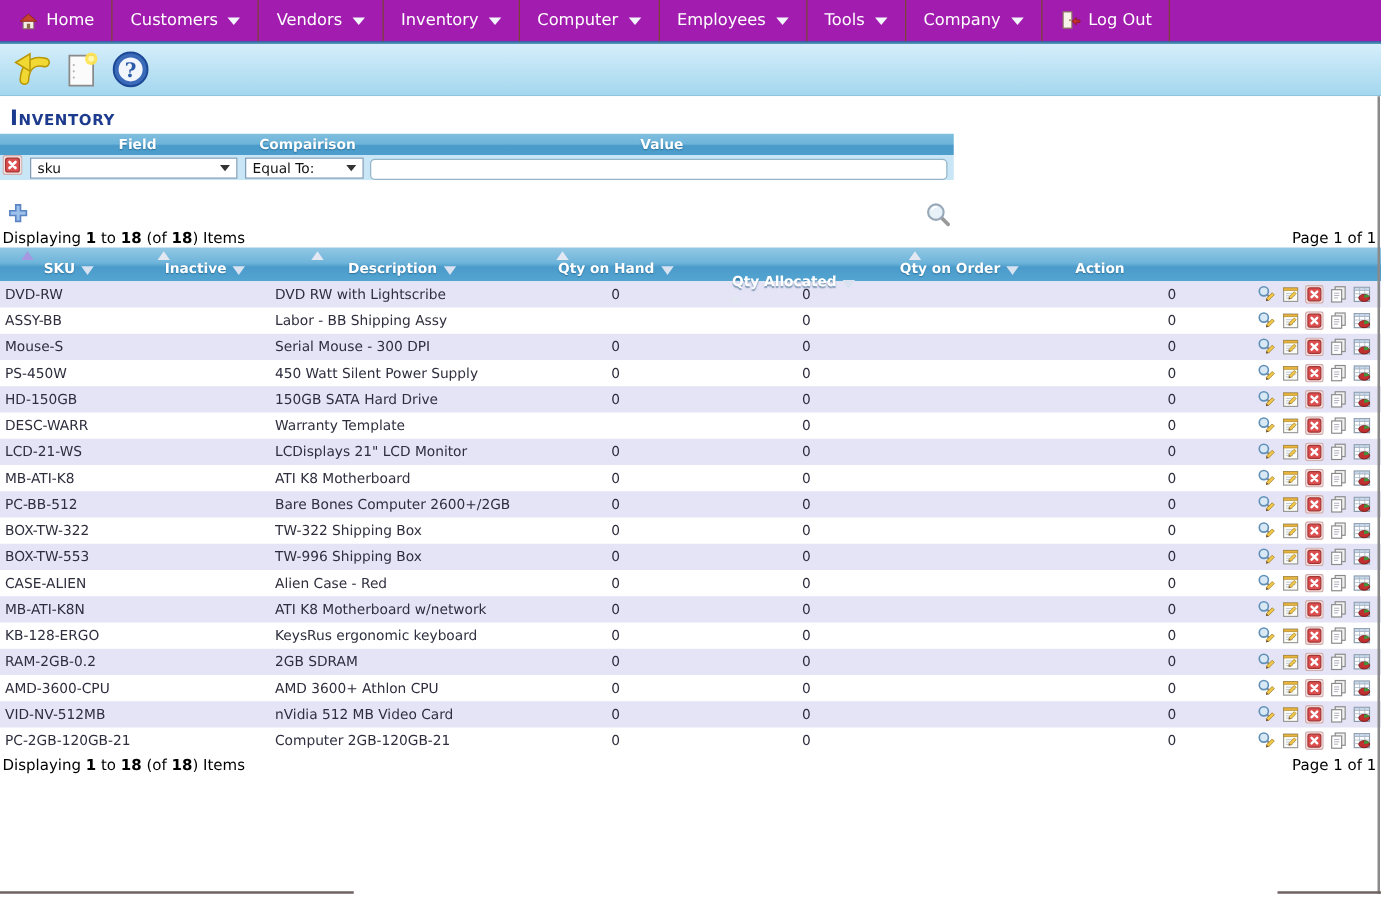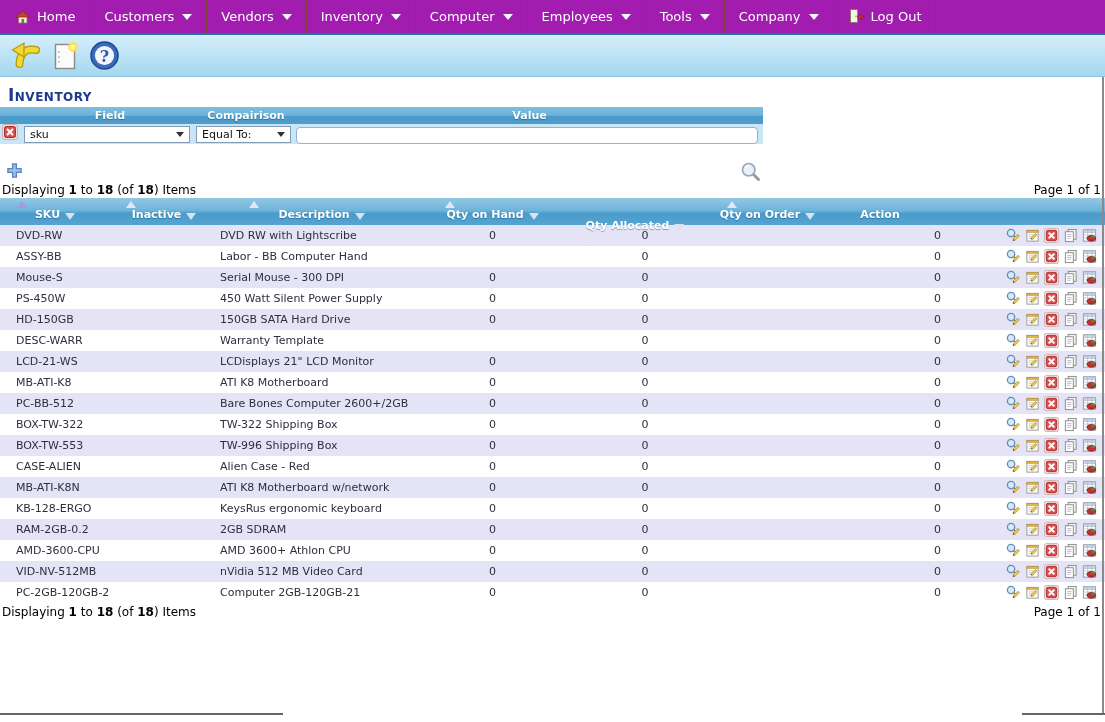--- a/index.html
+++ b/index.html
@@ -68,21 +68,21 @@
   .sort-up.active { border-bottom-color:#a797e0; }
   .sort-down { display:inline-block; width:0;height:0;margin-left:5px; margin-bottom:1px;
                border-left:5px solid transparent;border-right:5px solid transparent;
                border-top:7px solid #d8e2f0; }
   .col-sku {width:110px;} .col-inactive {width:108px;} .col-desc {width:207px;}
   .col-qoh {width:135px;} .col-qso {width:170px;} .col-qa {width:150px;margin-top:34px;}
   .col-qoo {width:115px;} .col-action {width:110px;}
   .row { display:flex; height:21px; }
   .row.alt { background:#e4e4f6; }
   .cell { font-size:11px; color:#2e2e3e; line-height:21px; white-space:nowrap; overflow:hidden; }
-  .cell.col-sku { padding-left:16px; } .cell.col-desc { padding-left:2px; }
+  .cell.col-sku { padding-left:4px; } .cell.col-desc { padding-left:2px; }
   .cell.num { text-align:center; }
   .cell.col-action { display:flex; align-items:center; gap:4px; padding-left:11px; }
   .aicon { display:inline-flex; width:15px; height:15px; cursor:pointer; }
   .aicon svg { width:15px; height:15px; }
 
   
   .edge-right { position:absolute; top:0; left:1102px; width:2px; height:638px; background:#8a8a8a; }
   .edge-bl { position:absolute; top:636px; left:0; width:283px; height:2px; background:#6f6361; }
   .edge-br { position:absolute; top:636px; left:1022px; width:83px; height:2px; background:#6f6361; }
 </style>
@@ -320,21 +320,21 @@
           <ellipse cx="10" cy="11" rx="4.6" ry="3" fill="#c03030" stroke="#801818" stroke-width="0.8"></ellipse>
           <path d="M10 11 L14.4 10 A4.6 3 0 0 0 10 8 Z" fill="#3a9a3a"></path>
         </svg>
       </span>
     </div>
   </div>
 
   <div class="row">
     <div class="cell col-sku">ASSY-BB</div>
     <div class="cell col-inactive"></div>
-    <div class="cell col-desc">Labor - BB Computer Hand</div>
+    <div class="cell col-desc">Labor - BB Shipping Assy</div>
     <div class="cell col-qoh num"></div>
     <div class="cell col-qso num">0</div>
     <div class="cell col-qa num">0</div>
     <div class="cell col-qoo num">0</div>
     <div class="cell col-action">
       <span class="aicon">
         <svg viewBox="0 0 16 16">
           <line x1="8.2" y1="8.2" x2="11" y2="11" stroke="#888" stroke-width="1.8"></line>
           <circle cx="5.4" cy="5.4" r="3.9" fill="#d8e8f4" stroke="#6090b8" stroke-width="1.4"></circle>
           <g transform="rotate(135 11 10)">

